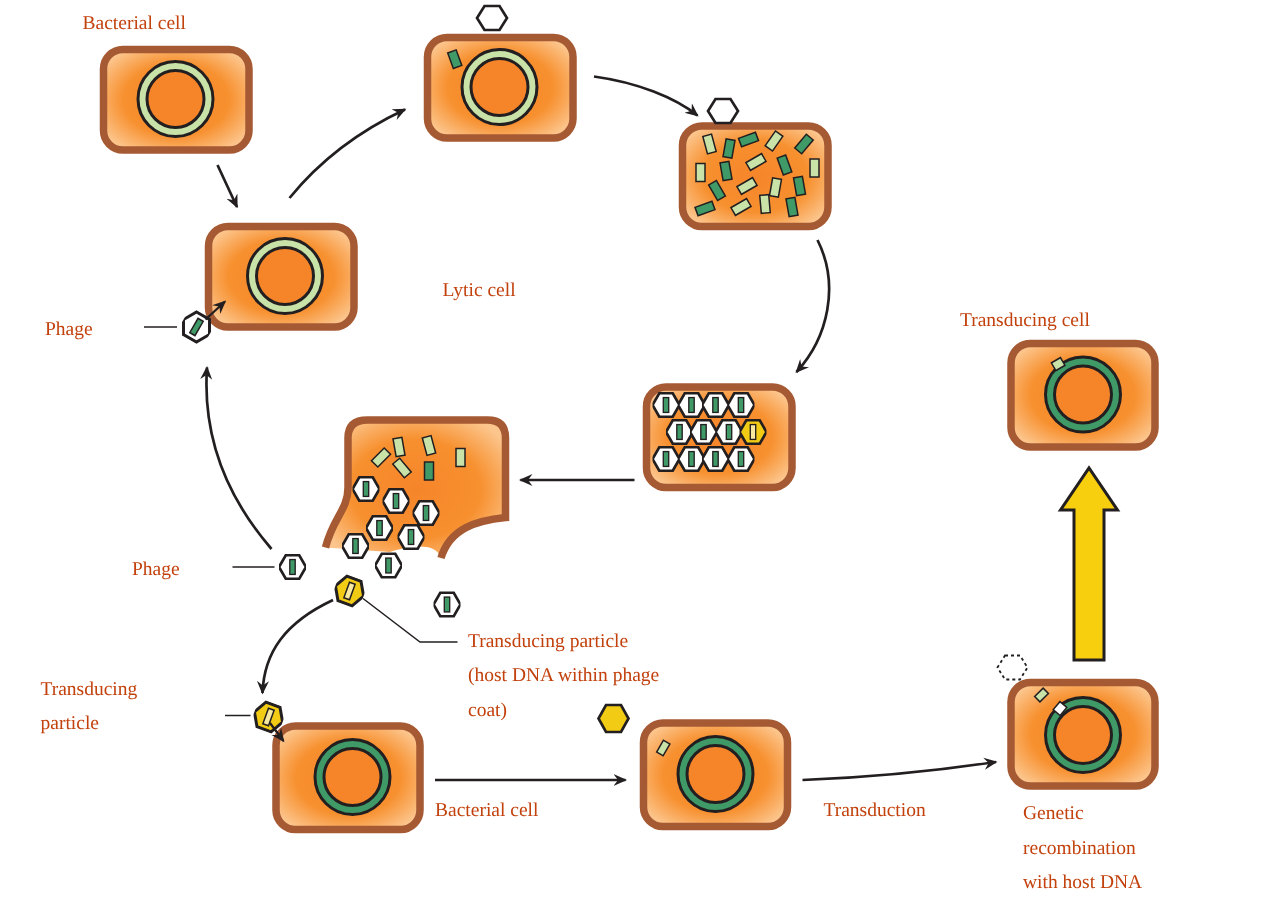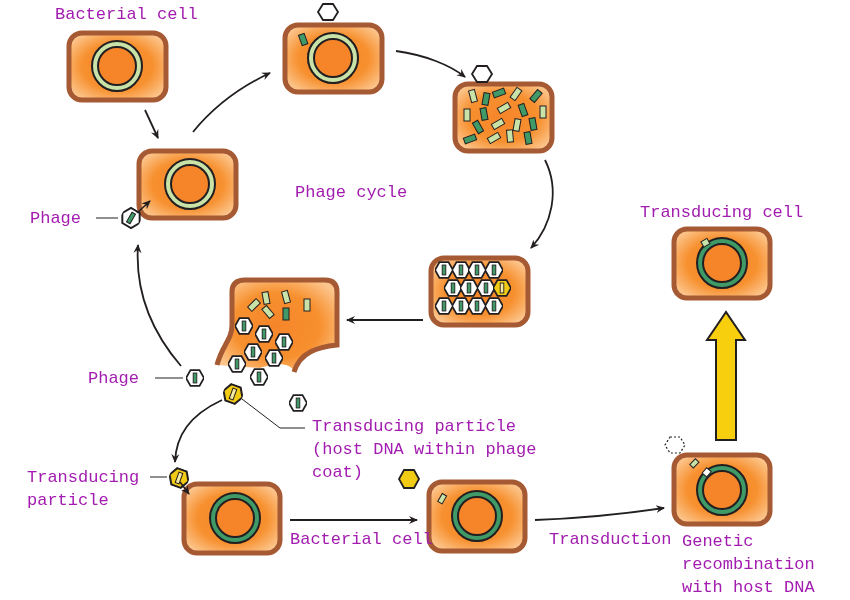--- a/index.html
+++ b/index.html
@@ -1,18 +1,18 @@
 <!DOCTYPE html>
 <html><head>
 <meta charset="utf-8">
 <style>
   html, body { margin:0; padding:0; background:#ffffff; }
   body { width:850px; height:600px; position:relative; overflow:hidden; font-family:"Liberation Sans", sans-serif; }
   svg#diagram { position:absolute; left:0; top:0; }
-  .lbl { position:absolute; font-size:17px; color:#a21caf; line-height:23px; white-space:nowrap; font-family:Liberation Mono, monospace; }
+  .lbl { position:absolute; font-size:13px; color:#c2410c; line-height:23px; white-space:nowrap; font-family:Liberation Serif, serif; }
   .lbl.multi { white-space:pre; }
 </style>
 </head>
 <body>
 
 <svg id="diagram" width="850" height="600" viewBox="0 0 850 600" xmlns="http://www.w3.org/2000/svg">
   <defs>
     <radialGradient id="cellGrad" cx="50%" cy="50%" r="60%">
       <stop offset="0%" stop-color="#f6852a"></stop>
       <stop offset="60%" stop-color="#f7902f"></stop>
@@ -175,26 +175,26 @@
   <path d="M290,520 L417,520" fill="none" stroke="#231f20" stroke-width="1.8" marker-end="url(#arrowHead)"></path>
   <path d="M535,520 C590,518 630,513 664,508" fill="none" stroke="#231f20" stroke-width="1.8" marker-end="url(#arrowHead)"></path>
 
   <line x1="96" y1="218" x2="118" y2="218" stroke="#231f20" stroke-width="1"></line>
   <line x1="155" y1="378" x2="183" y2="378" stroke="#231f20" stroke-width="1"></line>
   <polyline points="242,399 280,428 305,428" fill="none" stroke="#231f20" stroke-width="1"></polyline>
   <line x1="150" y1="477" x2="167" y2="477" stroke="#231f20" stroke-width="1"></line>
 </svg>
 
 <div class="lbl" style="left:55px;top:3px;">Bacterial cell</div>
-<div class="lbl" style="left:295px;top:181px;">Phage cycle</div>
+<div class="lbl" style="left:295px;top:181px;">Lytic cell</div>
 <div class="lbl" style="left:30px;top:207px;">Phage</div>
 <div class="lbl" style="left:88px;top:367px;">Phage</div>
 <div class="lbl multi" style="left:312px;top:415px;">Transducing particle
 (host DNA within phage
 coat)</div>
-<div class="lbl multi" style="left:27px;top:466px;">Transducing
+<div class="lbl multi" style="left:27px;top:447px;">Transducing
 particle</div>
 <div class="lbl" style="left:290px;top:528px;">Bacterial cell</div>
 <div class="lbl" style="left:549px;top:528px;">Transduction</div>
 <div class="lbl" style="left:640px;top:201px;">Transducing cell</div>
 <div class="lbl multi" style="left:682px;top:530px;">Genetic
 recombination
 with host DNA</div>
 
 </body></html>

